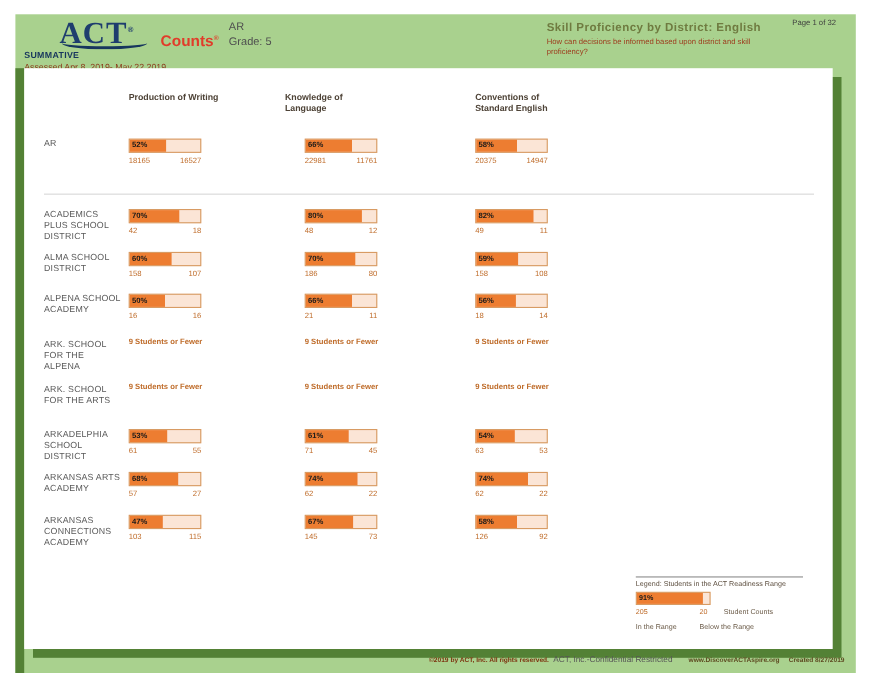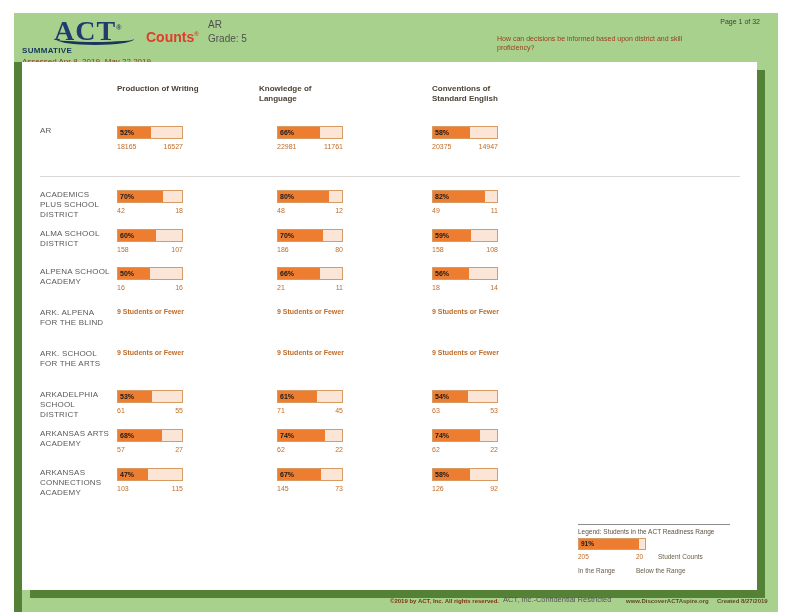--- a/index.html
+++ b/index.html
@@ -69,20 +69,21 @@
       <span class="logo-act"><span>ACT</span><span class="logo-reg">®</span></span>
       <div class="logo-swoosh"></div>
       <span class="logo-aspire"><span>Counts</span><span class="logo-reg">®</span></span>
     </div>
     <div class="summative">SUMMATIVE</div>
     <div class="assessed">Assessed Apr 8, 2019- May 22,2019</div>
     <div class="center-head">
       <div>AR</div>
       <div>Grade: 5</div>
     </div>
+    <div class="report-title">Skill Proficiency by District: English</div>
     <div class="report-sub">How can decisions be informed based upon district and skill proficiency?</div>
     <div class="page-num">Page 1 of 32</div>
 
     <div class="stripe"></div>
 
     <div class="whitebox">
 
       <div class="col-head ch1">Production of Writing</div>
       <div class="col-head ch2">Knowledge of Language</div>
       <div class="col-head ch3">Conventions of Standard English</div>
@@ -219,21 +220,21 @@
             <span class="pct">56%</span>
           </div>
           <div class="counts">
             <span>18</span>
             <span>14</span>
           </div>
         </div>
       </div>
 
       <div class="row" style="top:246px">
-        <div class="row-label">ARK. ALPENA FOR THE BLIND</div>
+        <div class="row-label">ARK. SCHOOL FOR THE ALPENA</div>
         <div class="cell c1">
             <div class="suppressed">9 Students or Fewer</div>
           </div>
         <div class="cell c2">
             <div class="suppressed">9 Students or Fewer</div>
           </div>
         <div class="cell c3">
             <div class="suppressed">9 Students or Fewer</div>
           </div>
       </div>

